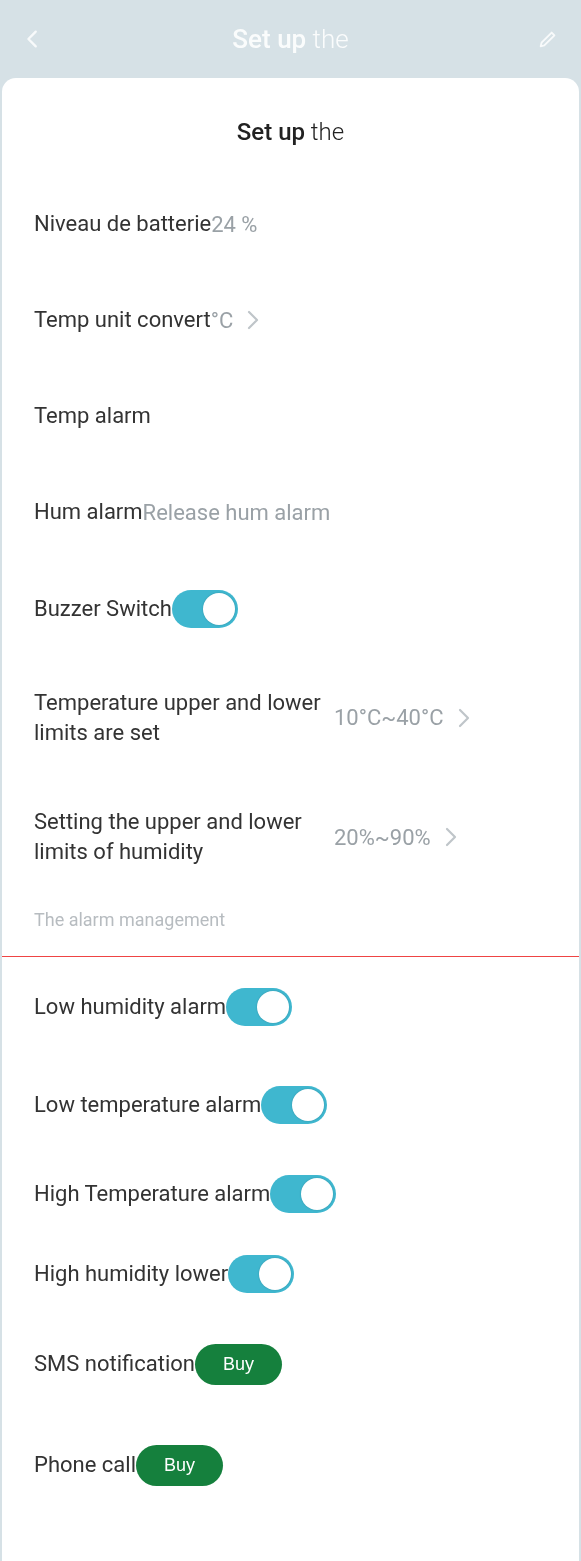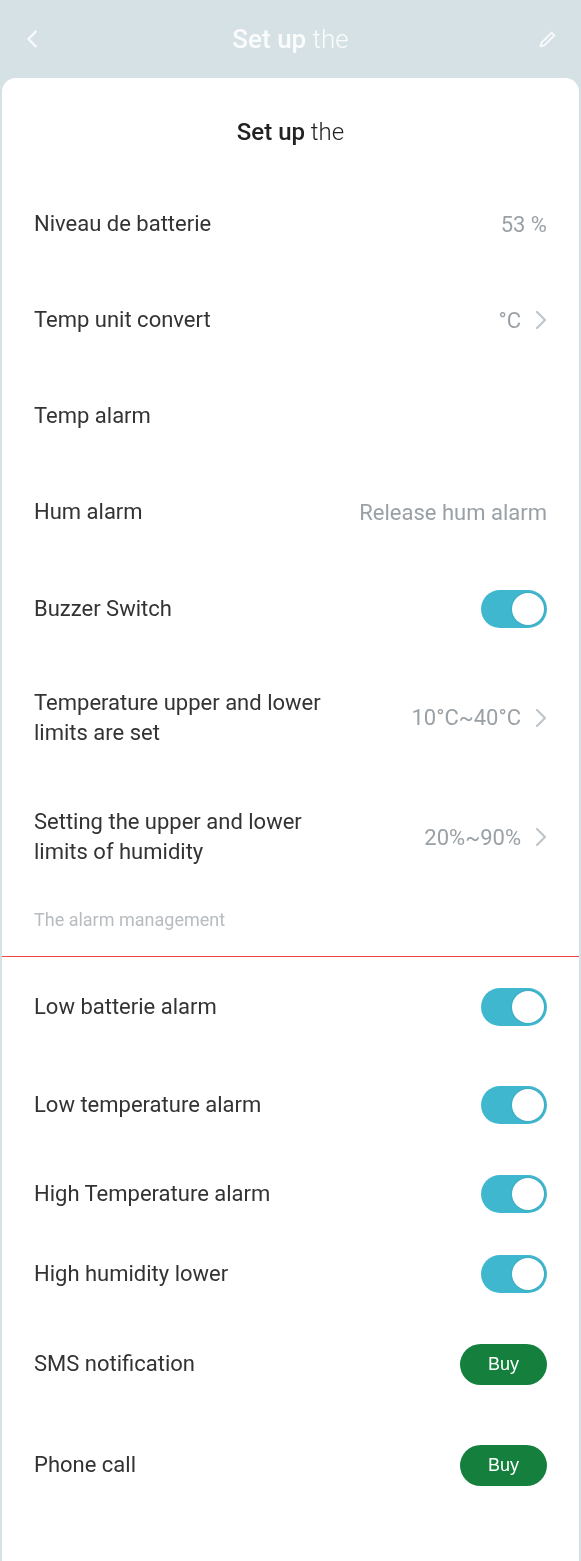--- a/index.html
+++ b/index.html
@@ -42,21 +42,21 @@
     font-size: 24px;
     color: #222;
     padding: 40px 0 30px 0;
     font-weight: 400;
   }
   .card-title .thin { font-weight: 300; }
 
   .row {
     display: flex;
     align-items: center;
-    justify-content: space-between;
+    justify-content: flex-start;
     padding: 30px 32px;
     min-height: 96px;
   }
   .row .label {
     font-size: 22px;
     color: #333;
     max-width: 300px;
     line-height: 1.35;
   }
   .row .value-wrap {
@@ -131,21 +131,21 @@
 </div>
 
 <div class="card">
   <div class="card-title">
     <span style="font-weight:500">Set up</span><span class="thin"> the</span>
   </div>
 
   <div class="row">
     <div class="label">Niveau de batterie</div>
     <div class="value-wrap">
-      <div class="value-text">53 %</div>
+      <div class="value-text">24 %</div>
     </div>
   </div>
 
   <div class="row">
     <div class="label">Temp unit convert</div>
     <div class="value-wrap">
       <div class="value-text">°C</div>
       <span class="chevron">
         <svg viewBox="0 0 12 20">
             <path d="M2 2 L10 10 L2 18" stroke="#bfc5c9" stroke-width="2.2" fill="none" stroke-linecap="round" stroke-linejoin="round"></path>
@@ -194,21 +194,21 @@
         <svg viewBox="0 0 12 20">
             <path d="M2 2 L10 10 L2 18" stroke="#bfc5c9" stroke-width="2.2" fill="none" stroke-linecap="round" stroke-linejoin="round"></path>
           </svg>
       </span>
     </div>
   </div>
 
   <div class="section-label">The alarm management</div>
 
   <div class="row">
-    <div class="label">Low batterie alarm</div>
+    <div class="label">Low humidity alarm</div>
     <div class="value-wrap">
         <div class="toggle">
           <div class="knob"></div>
         </div>
       </div>
   </div>
 
   <div class="row">
     <div class="label">Low temperature alarm</div>
     <div class="value-wrap">

